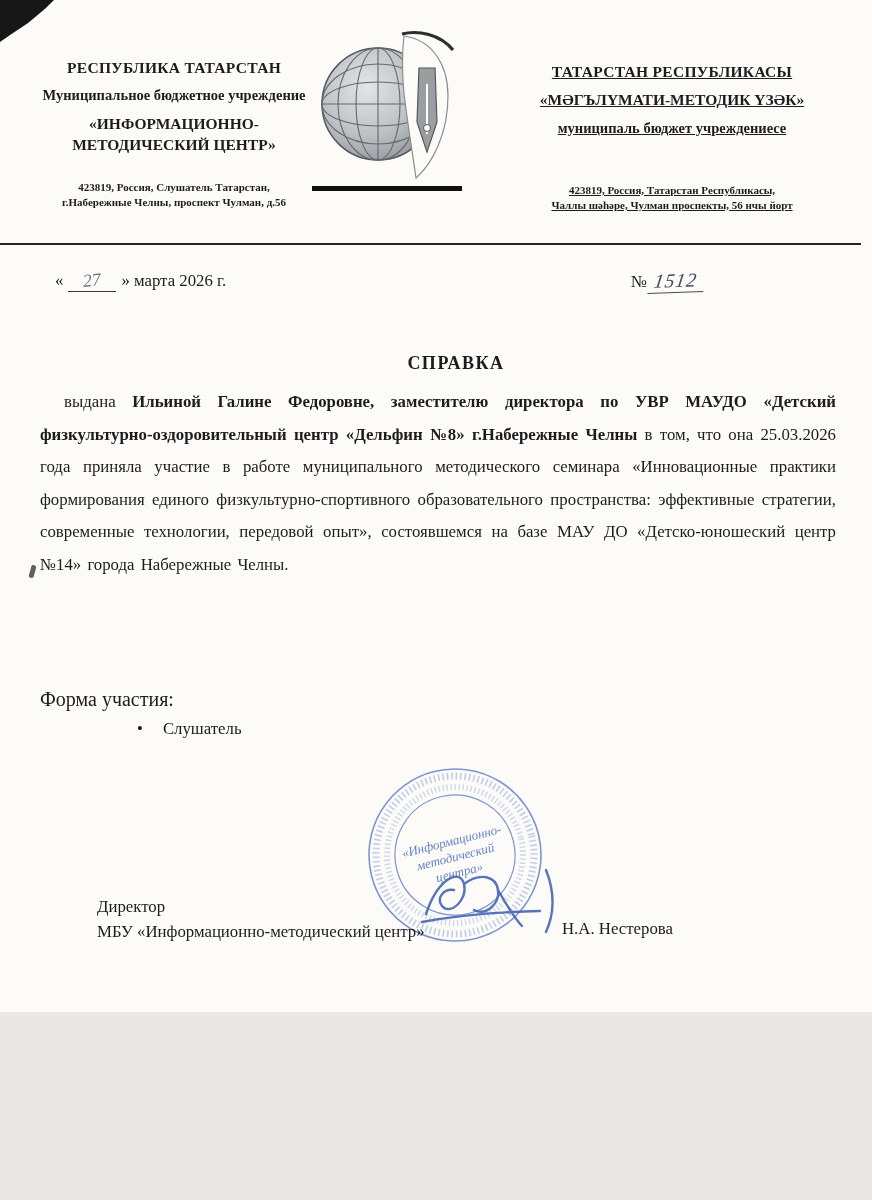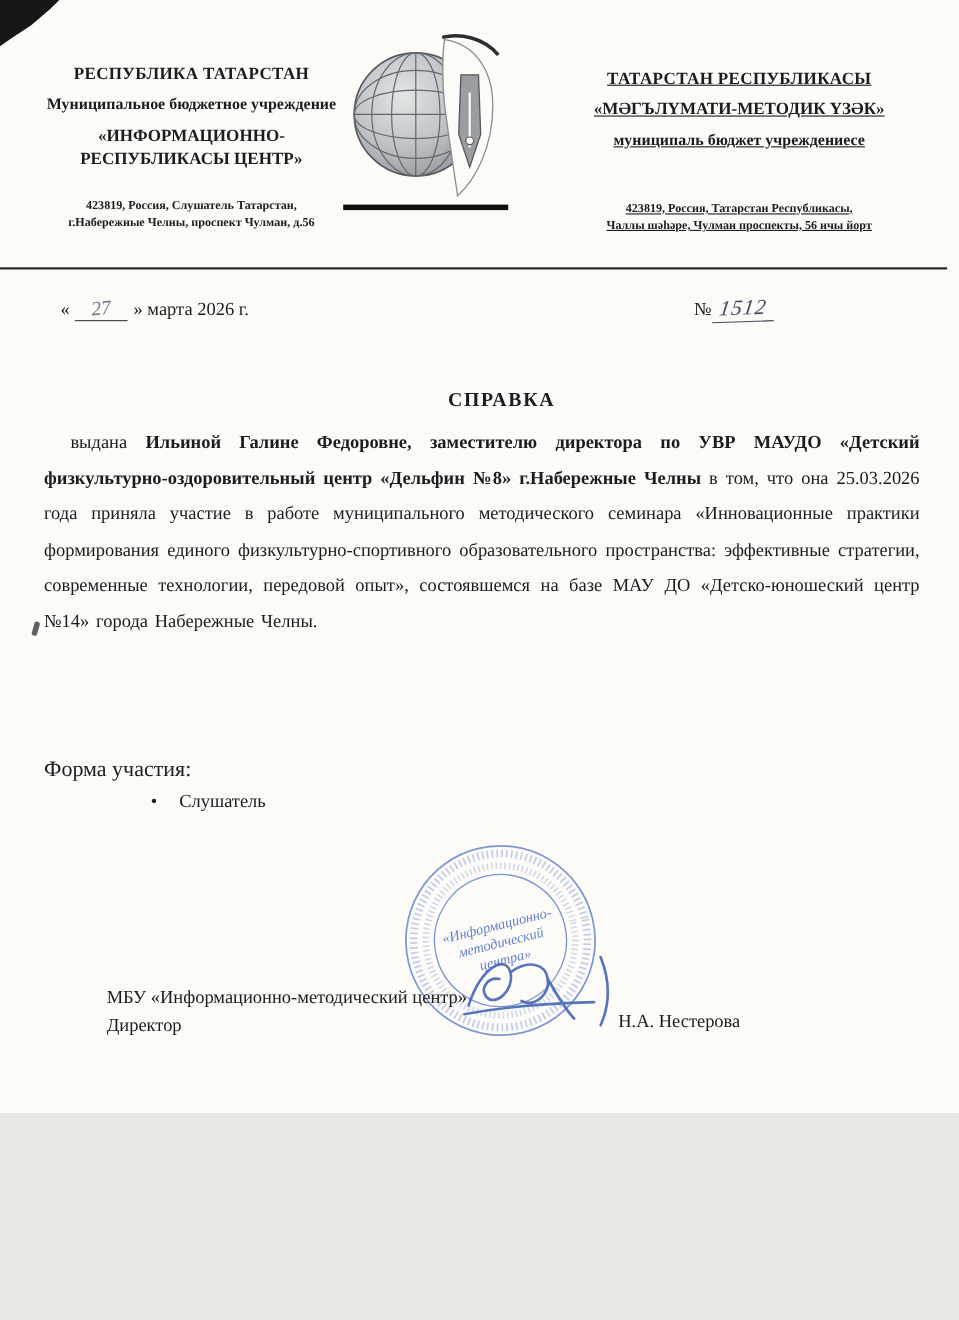--- a/index.html
+++ b/index.html
@@ -73,21 +73,21 @@
 
 <div class="page">
 
   <div class="artifact-corner"></div>
   <div class="artifact-edge"></div>
 
   <div class="lh-col lh-left">
     <div class="lh-big">РЕСПУБЛИКА ТАТАРСТАН</div>
     <div class="lh-mid">Муниципальное бюджетное  учреждение</div>
     <div class="lh-name">«ИНФОРМАЦИОННО-</div>
-    <div class="lh-name">РЕСПУБЛИКАСЫ ЦЕНТР»</div>
+    <div class="lh-name">МЕТОДИЧЕСКИЙ ЦЕНТР»</div>
     <div class="lh-addr">
       <div>423819,  Россия, Слушатель Татарстан,</div>
       <div>г.Набережные Челны, проспект Чулман,  д.56</div>
     </div>
   </div>
 
   <div class="logo-wrap">
     <svg viewBox="0 0 150 152" width="150" height="152">
       <defs>
         <radialGradient id="sph" cx="40%" cy="35%" r="75%">
@@ -165,18 +165,18 @@
     <g fill="none" stroke="#4565b5" stroke-width="2.4" stroke-linecap="round" opacity="0.9">
       <path d="M10,52 C22,16 44,6 48,22 C52,38 34,54 26,44 C20,36 28,26 38,28"></path>
       <path d="M48,22 C64,10 80,14 82,28 C84,42 70,54 58,48"></path>
       <path d="M82,28 C90,42 98,56 106,64"></path>
       <path d="M6,60 C44,53 84,50 124,49"></path>
       <path d="M130,8 C138,28 139,50 130,70"></path>
     </g>
   </svg>
 
   <div class="sig-left">
+    <div>Директор</div>
     <div>МБУ «Информационно-методический центр»</div>
-    <div>Директор</div>
   </div>
   <div class="sig-name">Н.А. Нестерова</div>
 
 </div>
 
 </body></html>

